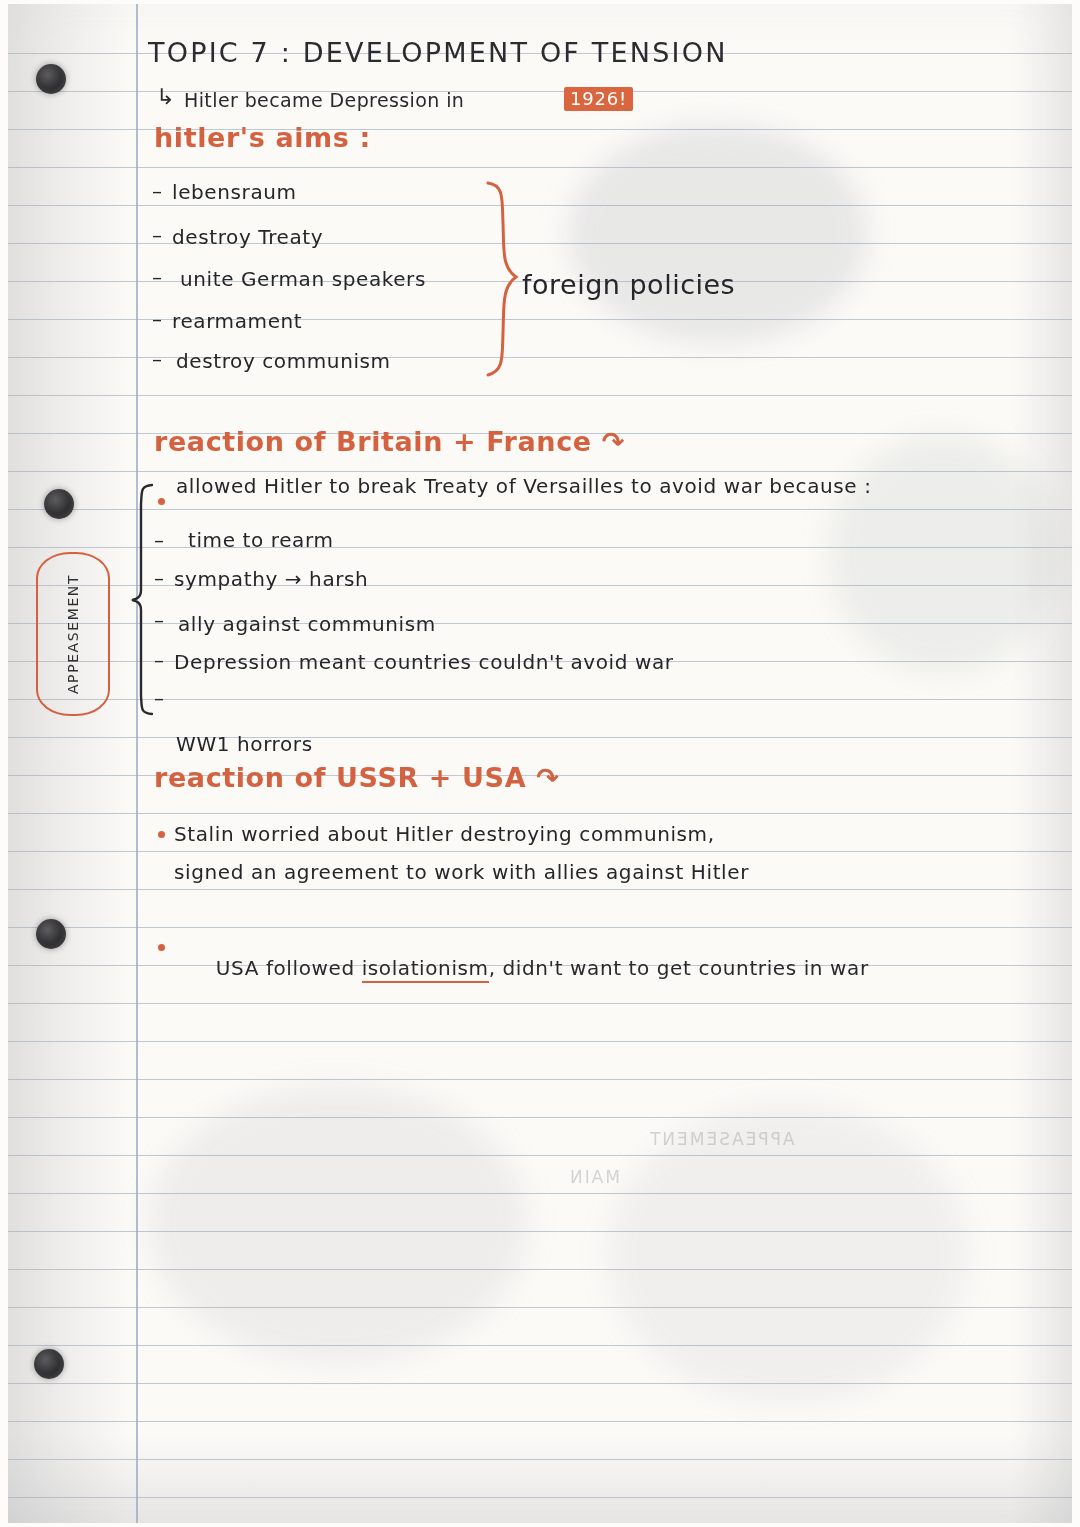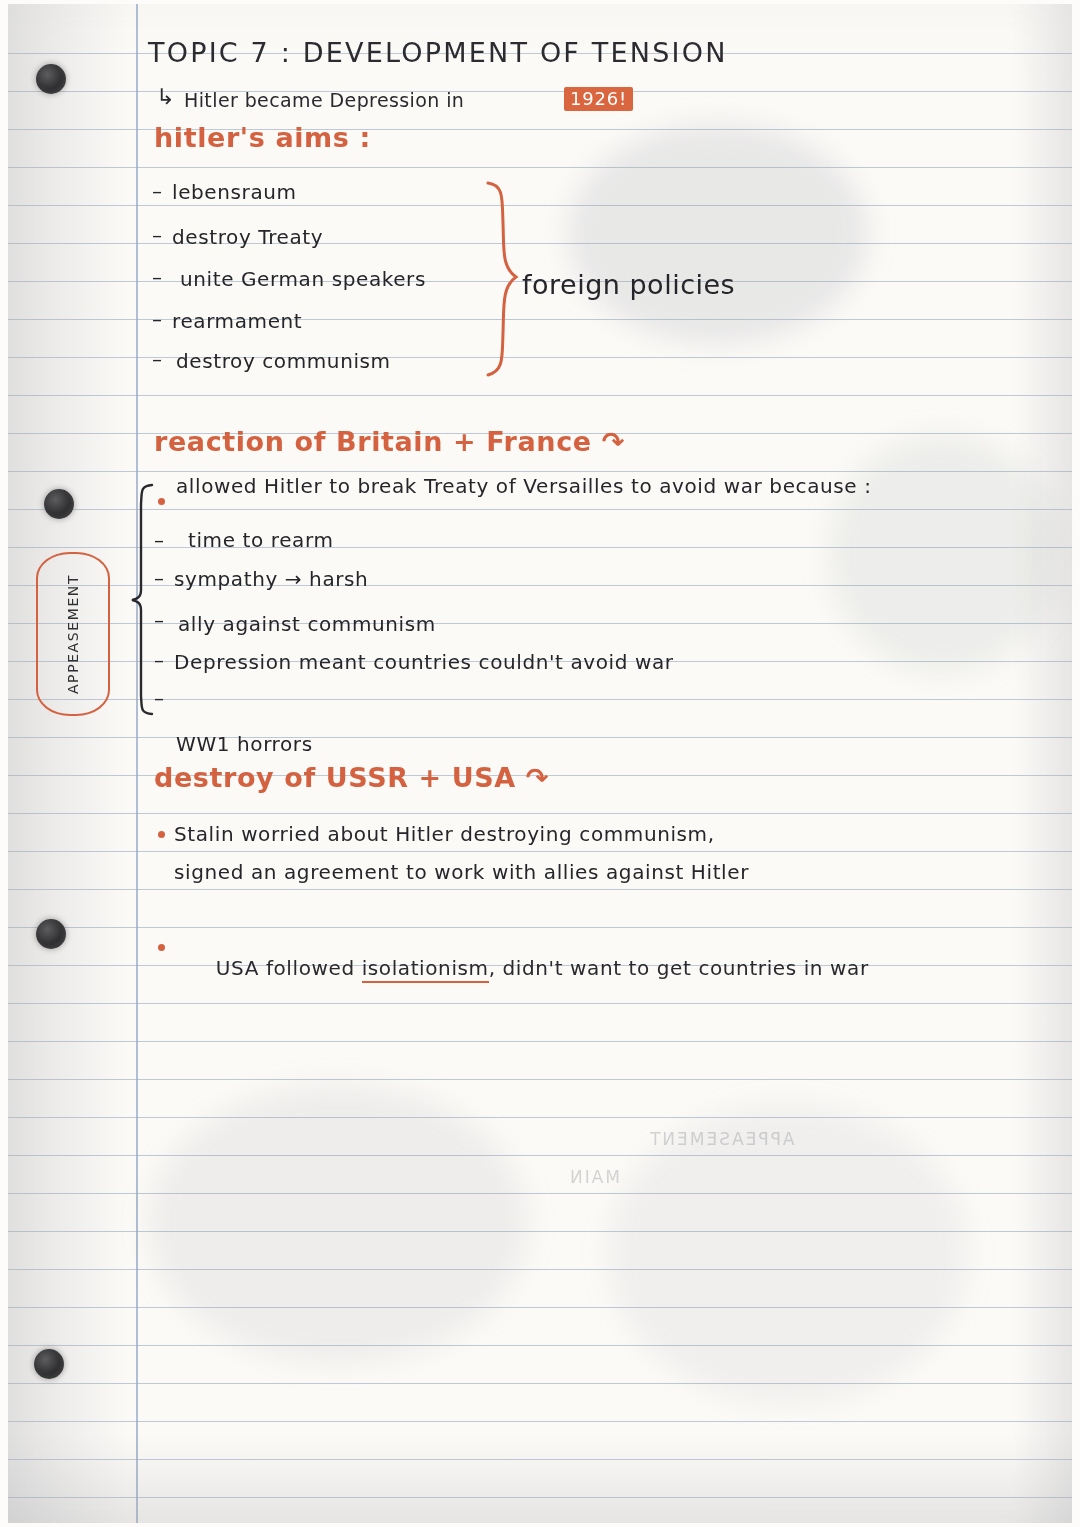--- a/index.html
+++ b/index.html
@@ -251,21 +251,21 @@
     <div class="hw dash-line" style="left:168px; top:686px;margin-top:42px;">WW1 horrors</div>
 
     <svg class="brace-svg" width="40" height="235" style="left:118px; top:478px;" viewBox="0 0 40 235">
       <path d="M26 3 C 14 4, 16 10, 15 22 L 15 108 C 15 116, 10 117, 6 118 C 10 119, 15 120, 15 128 L 15 214 C 16 226, 14 231, 26 232" fill="none" stroke="#2a2a2e" stroke-width="2.4" stroke-linecap="round"></path>
     </svg>
 
     <div class="bubble-label">
       <span>APPEASEMENT</span>
     </div>
 
-    <div class="hw heading" style="left:146px; top:758px;">destroy of USSR + USA ↷</div>
+    <div class="hw heading" style="left:146px; top:758px;">reaction of USSR + USA ↷</div>
 
     <div class="dot" style="left:150px; top:827px;"></div>
     <div class="hw bullet-line" style="left:166px; top:856px;">signed an agreement to work with allies against Hitler</div>
     <div class="hw bullet-line" style="left:166px; top:818px;">Stalin worried about Hitler destroying communism,</div>
 
     <div class="dot" style="left:150px; top:940px;"></div>
     <div style="position:absolute; left:166px; top:928px; white-space:pre; font-size:20px; letter-spacing:0.6px; color:#2a2a2e; font-family:'DejaVu Sans', sans-serif;">
       <span>USA followed</span><span> </span><span class="underline-orange">isolationism</span><span>, didn't want to get countries in war</span>
     </div>
 

